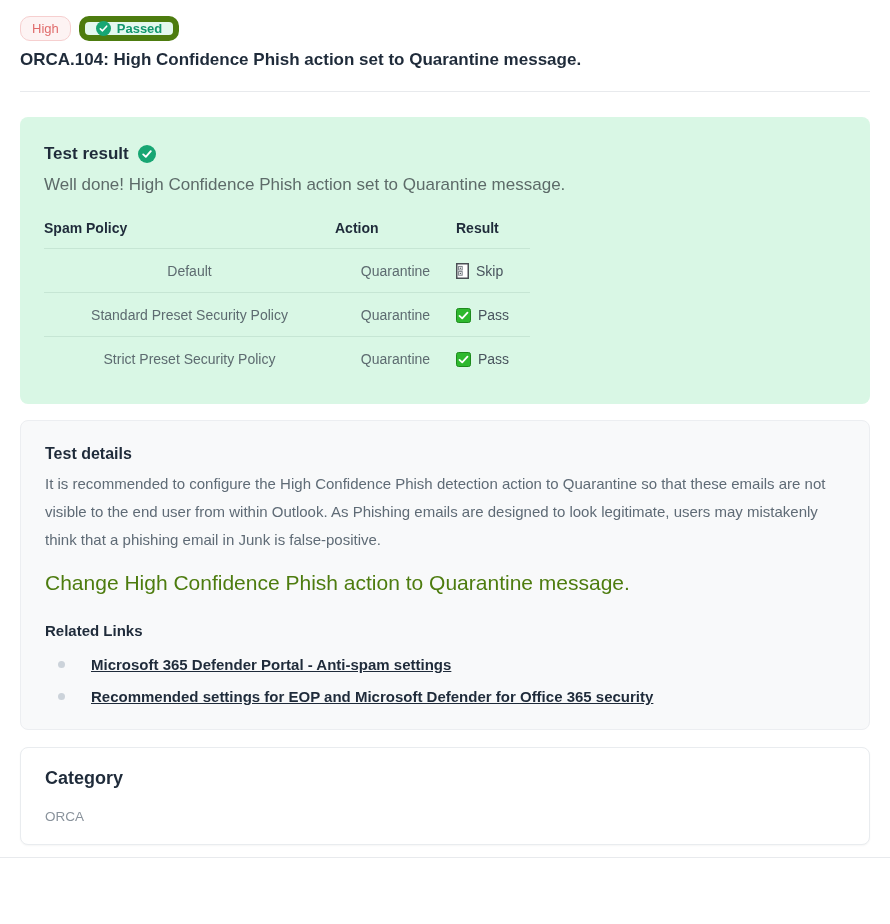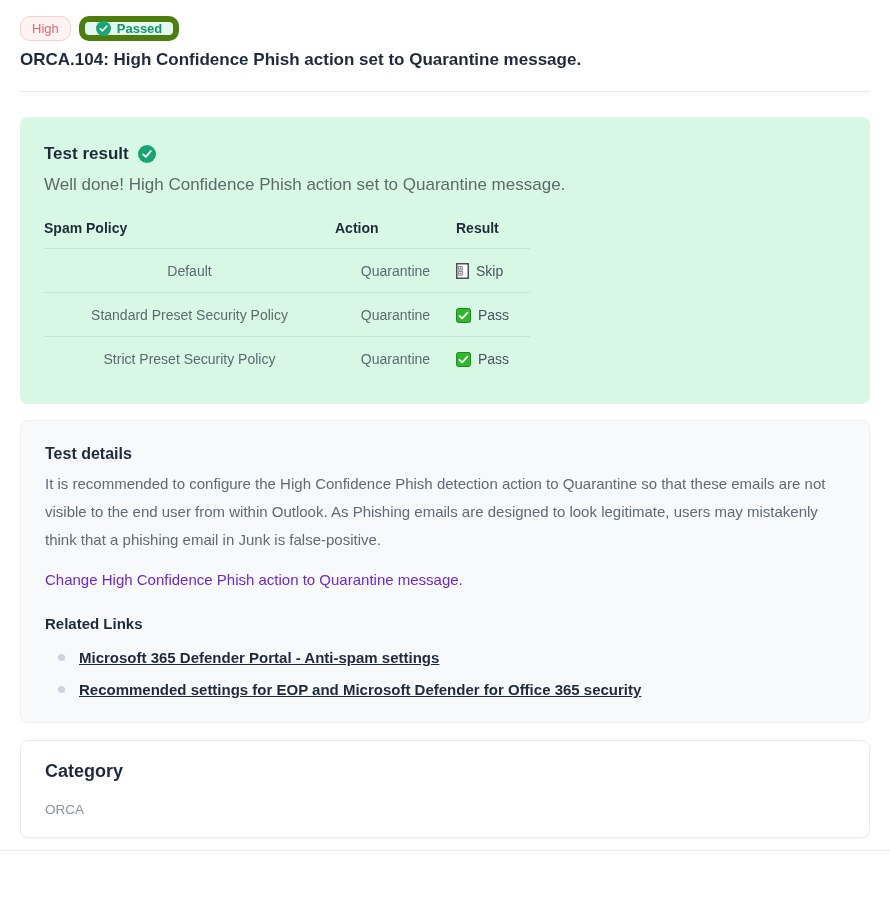--- a/index.html
+++ b/index.html
@@ -50,23 +50,23 @@
   }
   table.policy-table tr:last-child td { border-bottom: none; }
   .result-cell-inner { display: flex; align-items: center; gap: 7px; color: #49545e; }
   .icn { display: inline-flex; align-items: center; }
 
   
   .card-details { background: #f8f9fa; border: 1px solid #eceef1; padding: 24px; margin-top: 16px; }
   .details-heading { font-size: 16px; font-weight: 700; margin: 0 0 7px 0; color: #1f2b3a; }
   .details-text { font-size: 15px; line-height: 28px; color: #5f6b76; margin: 0; }
   .sub-heading { font-size: 15px; font-weight: 700; color: #1f2b3a; margin: 27px 0 0 0; }
-  .remediation-text { font-size: 15px; color: #6d28d9; margin: 17px 0 0 0; }
+  .remediation-text { font-size: 21px; color: #4d7c0f; margin: 17px 0 0 0; }
   ul.links { list-style: none; margin: 17px 0 0 0; padding: 0; }
-  li.link-item { display: flex; align-items: center; gap: 14px; margin-top: 15px; }
+  li.link-item { display: flex; align-items: center; gap: 26px; margin-top: 15px; }
   .bullet { width: 7px; height: 7px; border-radius: 50%; background: #ccd3da; margin-left: 13px; flex: 0 0 auto; }
   a.rel-link { color: #1f2b3a; font-weight: 600; font-size: 15px; text-decoration: underline; cursor: pointer; }
 
   
   .card-category { background: #ffffff; border: 1px solid #e9ecef; padding: 20px 24px; margin-top: 17px;
     box-shadow: 0 1px 2px rgba(0,0,0,0.04); }
   .category-heading { font-size: 18px; font-weight: 700; margin: 0; color: #1f2b3a; }
   .category-value { font-size: 13.5px; color: #8a939c; margin: 20px 0 0 0; }
 
   hr.divider-bottom { border: none; border-top: 1px solid #e8eaed; margin: 12px 0 0 0; }

